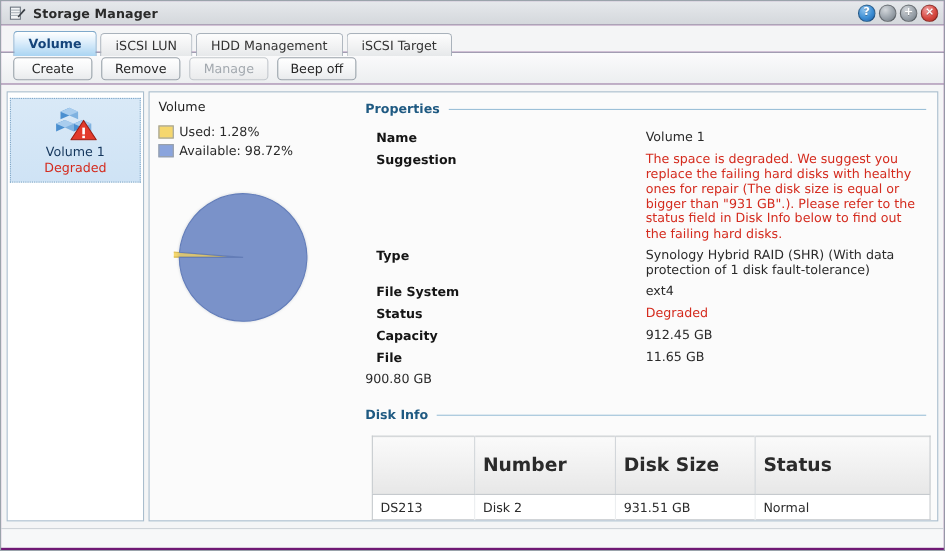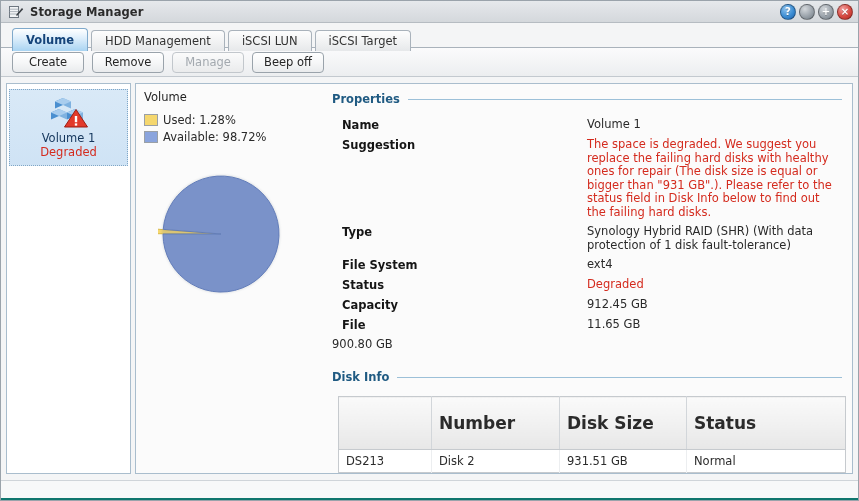--- a/index.html
+++ b/index.html
@@ -23,21 +23,21 @@
   }
 
   
   .window {
     position: absolute;
     left: 0; top: 0;
     width: 859px;
     height: 501px;
     box-sizing: border-box;
     border: 1px solid #9aa3ab;
-    background: #0f766e;
+    background: #701a75;
   }
 
   
   .titlebar {
     position: relative;
     height: 22px;
     background: linear-gradient(to bottom, #e6e9ec 0%, #dcdfe3 55%, #d4d8dc 100%);
     border-bottom: 1px solid #b6bcc2;
     display: flex;
     align-items: center;
@@ -372,24 +372,24 @@
           </span>
       </span>
     </div>
 
     <div class="tabstrip">
       <div class="tabs">
         <div class="tab active">
             <span>Volume</span>
           </div>
         <div class="tab">
+            <span>iSCSI LUN</span>
+          </div>
+        <div class="tab">
             <span>HDD Management</span>
-          </div>
-        <div class="tab">
-            <span>iSCSI LUN</span>
           </div>
         <div class="tab">
             <span>iSCSI Target</span>
           </div>
       </div>
     </div>
 
     <div class="toolbar">
       <span class="tbtn">
           <span>Create</span>

